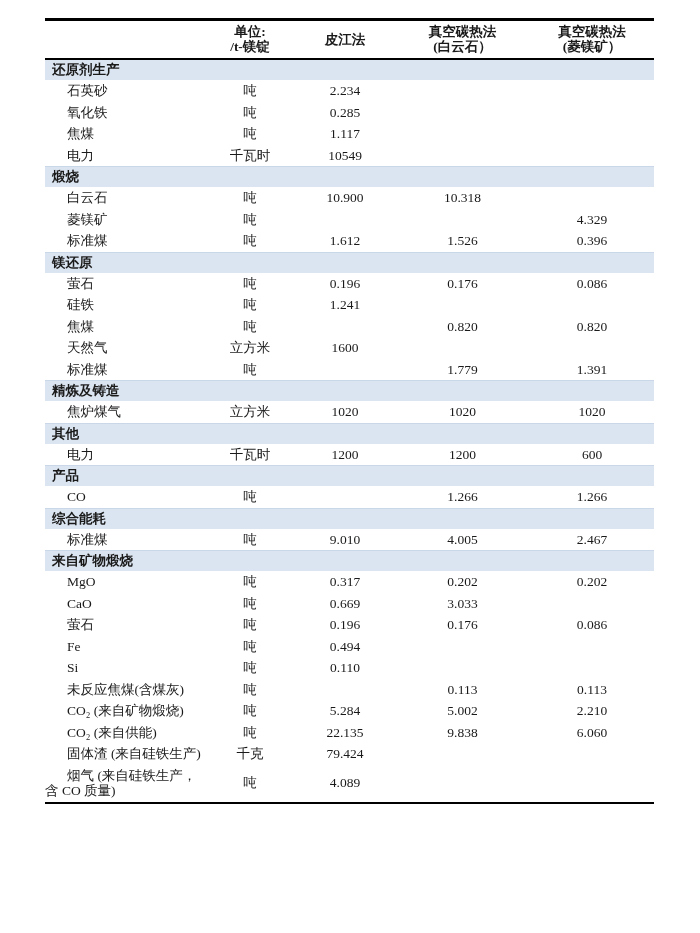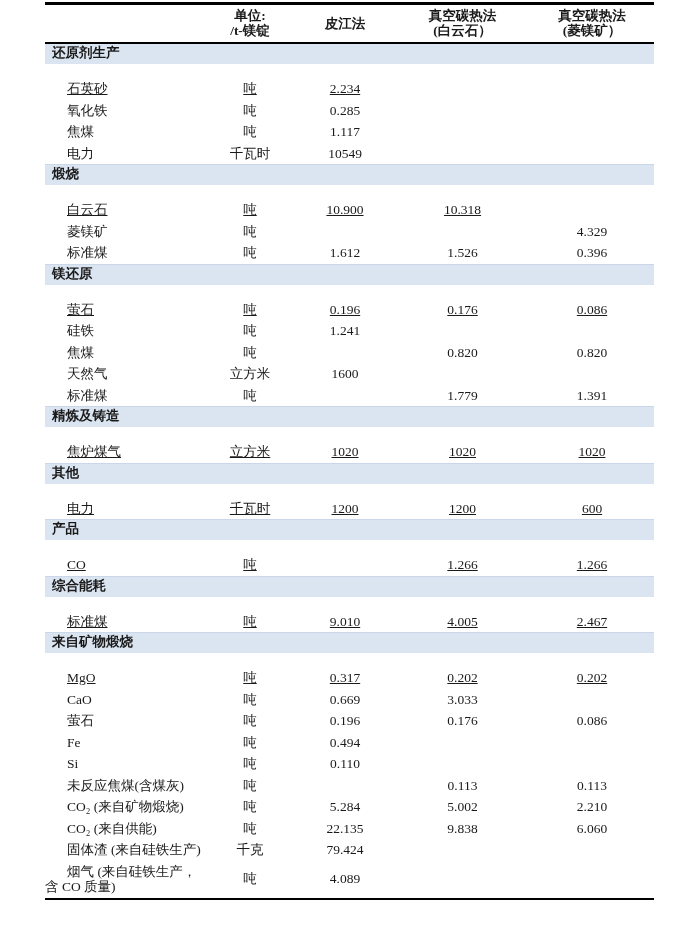--- a/index.html
+++ b/index.html
@@ -2,44 +2,44 @@
 <html><head>
 <meta charset="utf-8">
 <style>
   html,body{margin:0;padding:0;}
   body{
     width:700px;height:933px;background:#ffffff;overflow:hidden;
     font-family:"Liberation Serif","DejaVu Serif",serif;
     color:#1a1a1a;
     -webkit-font-smoothing:antialiased;
   }
-  .table-wrap{margin:2px 46px 0 45px;}
+  .table-wrap{margin:18px 46px 0 45px;}
   table{
     width:609px;border-collapse:collapse;table-layout:fixed;
     border-top:3px solid #000;border-bottom:2.5px solid #000;
   }
   col.c-label{width:160px;}
   col.c-unit{width:90px;}
   col.c-v1{width:100px;}
   col.c-v2{width:135px;}
   col.c-v3{width:124px;}
   thead td{
     font-weight:bold;font-size:13.5px;line-height:15px;
     text-align:center;vertical-align:middle;
     padding:3px 0 4px;border-bottom:2.5px solid #000;
   }
   tbody td{font-size:13.5px;vertical-align:middle;}
   tr.band td{
     background:var(--band,#dbe5f1);
     border-top:1px solid var(--band-edge,#c9d7e9);
     font-weight:bold;
-    padding:2px 0 3px 7px;line-height:15px;text-align:left;font-family:Liberation Mono, monospace;
+    padding:2px 0 3px 7px;line-height:15px;text-align:left;
   }
   tr.data td{padding:3px 0;line-height:15.5px;}
-  tr.band + tr.data td{padding-top:17px;text-decoration:underline;}
+  tr.band + tr.data td{padding-top:3px;}
   td.lbl{text-align:left;text-indent:22px;padding-right:4px;}
   td.unit,td.val{text-align:center;}
   .hd-stack div{line-height:15px;}
 </style>
 </head>
 <body style="--band: #dbe5f1; --band-edge: #c9d7e9;">
 
 <div class="table-wrap">
   <table>
     <colgroup>

